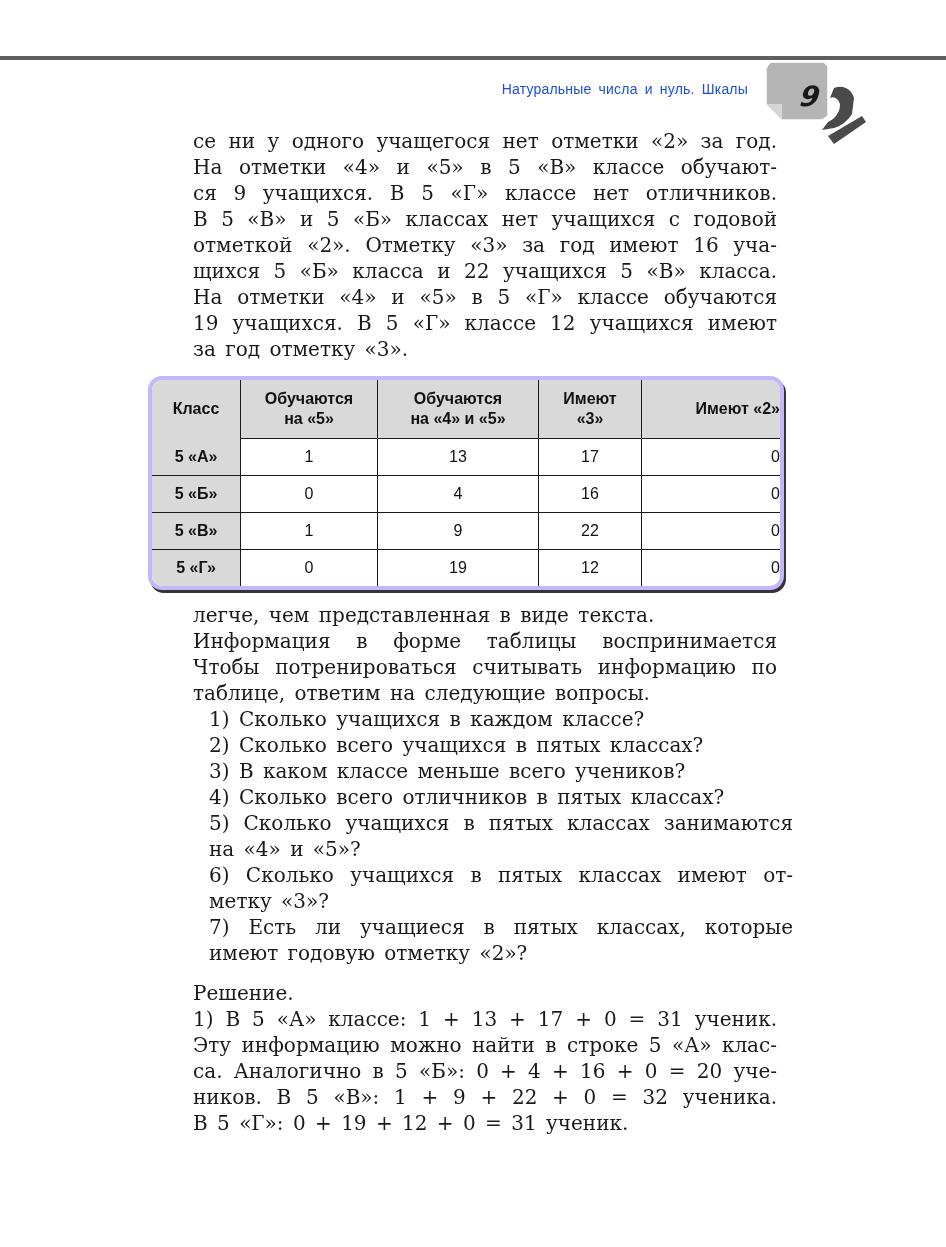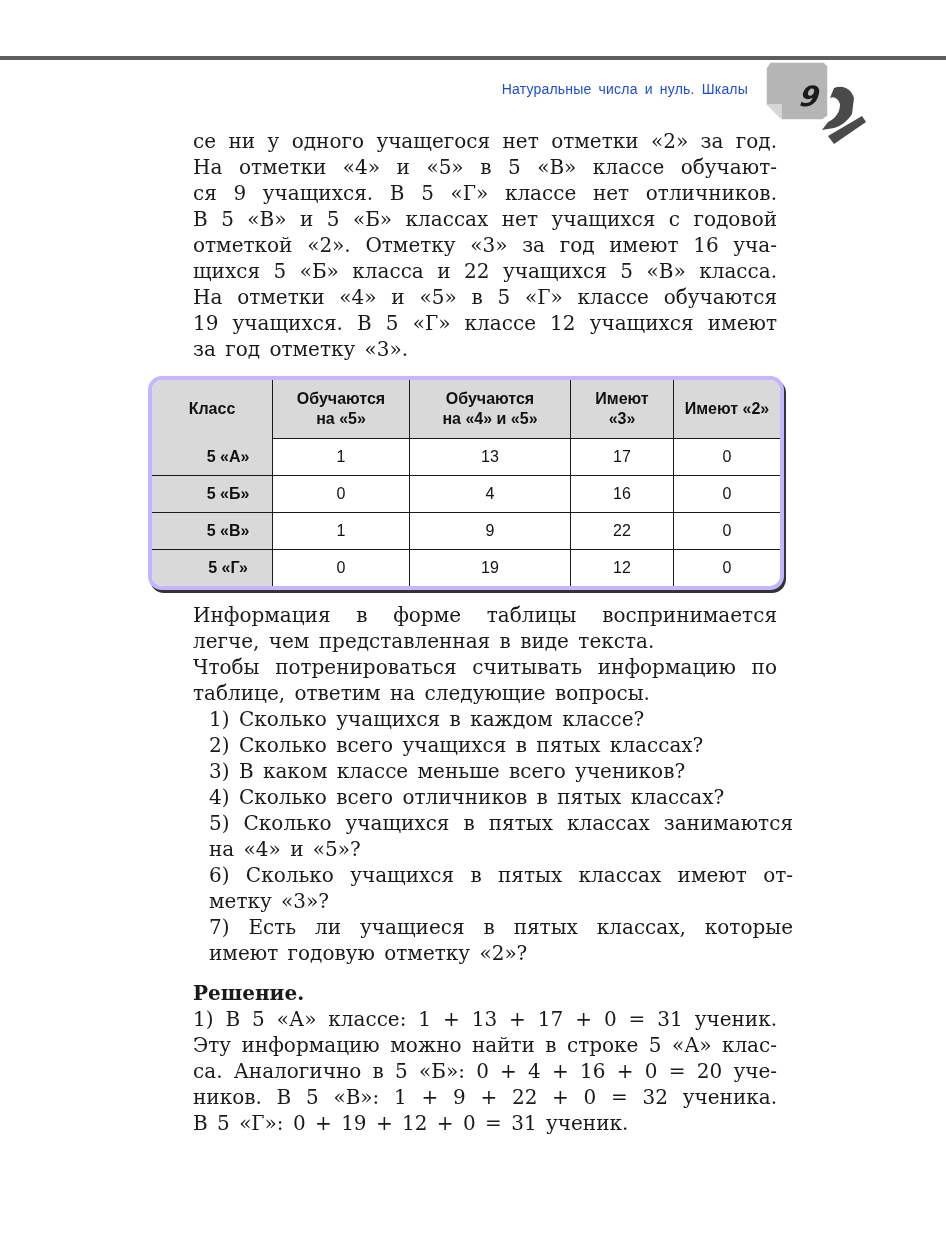--- a/index.html
+++ b/index.html
@@ -8,31 +8,31 @@
   .running-head { position:absolute; right:198px; top:81px; font-family:"Liberation Sans", sans-serif; font-size:14px; letter-spacing:0.2px; color:#1d4ed8; word-spacing:3px; }
   .page-badge { position:absolute; left:762px; top:58px; width:112px; height:90px; }
   .page-num { position:absolute; left:795px; top:80px; width:30px; font-family:"DejaVu Sans", sans-serif; font-weight:bold; font-style:italic; font-size:28px; color:#1a1a1a; text-align:center; transform:skewX(-8deg); }
   .body-text { position:absolute; left:193px; width:584px; font-family:"DejaVu Serif", serif; font-size:20px; line-height:26px; color:#1a1a1a; }
   .line { display:block; text-align:justify; text-align-last:justify; white-space:nowrap; word-spacing:3px; }
   .line.last { text-align-last:left; }
   .intro { top:128px; }
   .info { top:602px; }
   .questions { top:706px;margin-left:16px; }
   .solution { top:980px; }
-  .sol-title { font-weight:bold; display:block; }
+  .sol-title { font-weight:normal; display:block; }
 
   .table-wrap { position:absolute; left:148px; top:376px; width:628px; height:206px; border:4px solid #c4b5fd; border-radius:14px; overflow:hidden; box-shadow:2px 3px 0 #333; background:#fff; }
   table.grades { border-collapse:collapse; width:100%; height:100%; font-family:"Liberation Sans", sans-serif; font-size:16px; color:#111; }
   table.grades th, table.grades td { border:1px solid #1a1a1a; text-align:center; vertical-align:middle; padding:0; }
   table.grades tr:first-child th { border-top:none; }
   table.grades th:first-child, table.grades td:first-child { border-left:none; }
-  table.grades th:last-child, table.grades td:last-child { border-right:none; }
+  table.grades th:last-child, table.grades td:last-child { border-right:none;text-align:right; }
   table.grades tr:last-child td, table.grades tr:last-child th { border-bottom:none; }
   table.grades thead th { background:#d9d9d9; font-weight:bold; height:58px; line-height:20px; }
-  table.grades tbody th { background:#d9d9d9; font-weight:bold; width:88px;padding-left:32px; }
+  table.grades tbody th { background:#d9d9d9; font-weight:bold; width:88px; }
   table.grades tbody tr { height:37px; }
   .col2 { width:136px; } .col3 { width:160px; } .col4 { width:102px; }
 </style>
 </head>
 <body>
 
 <div class="top-rule"></div>
 
 <div class="running-head">Натуральные числа и нуль. Шкалы</div>
 
@@ -94,22 +94,22 @@
         <td>0</td>
         <td>19</td>
         <td>12</td>
         <td>0</td>
       </tr>
     </tbody>
   </table>
 </div>
 
 <div class="body-text info">
+  <span class="line last">легче, чем представленная в виде текста.</span>
   <span class="line">Информация в форме таблицы воспринимается</span>
-  <span class="line last">легче, чем представленная в виде текста.</span>
   <span class="line">Чтобы потренироваться считывать информацию по</span>
   <span class="line last">таблице, ответим на следующие вопросы.</span>
 </div>
 
 <div class="body-text questions">
   <span class="line last">1) Сколько учащихся в каждом классе?</span>
   <span class="line last">2) Сколько всего учащихся в пятых классах?</span>
   <span class="line last">3) В каком классе меньше всего учеников?</span>
   <span class="line last">4) Сколько всего отличников в пятых классах?</span>
   <span class="line">5) Сколько учащихся в пятых классах занимаются</span>

